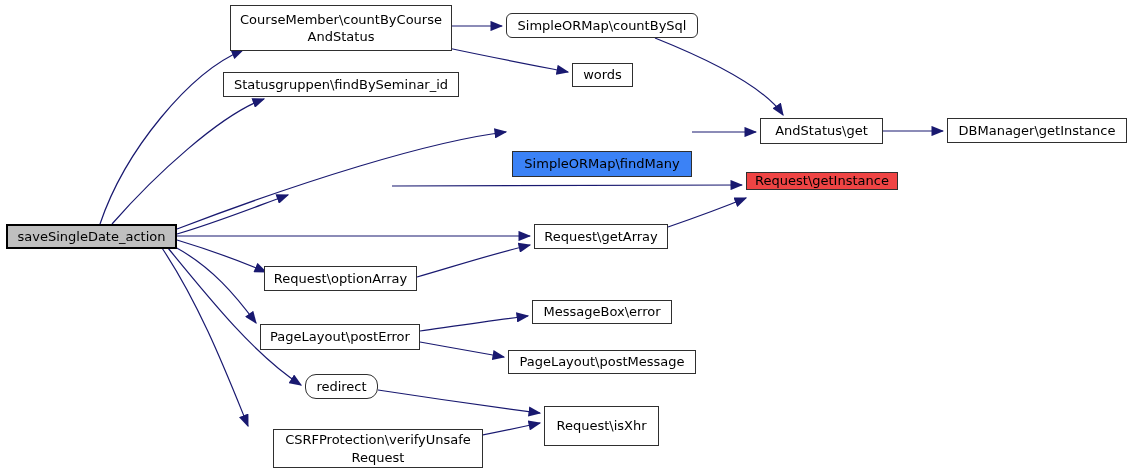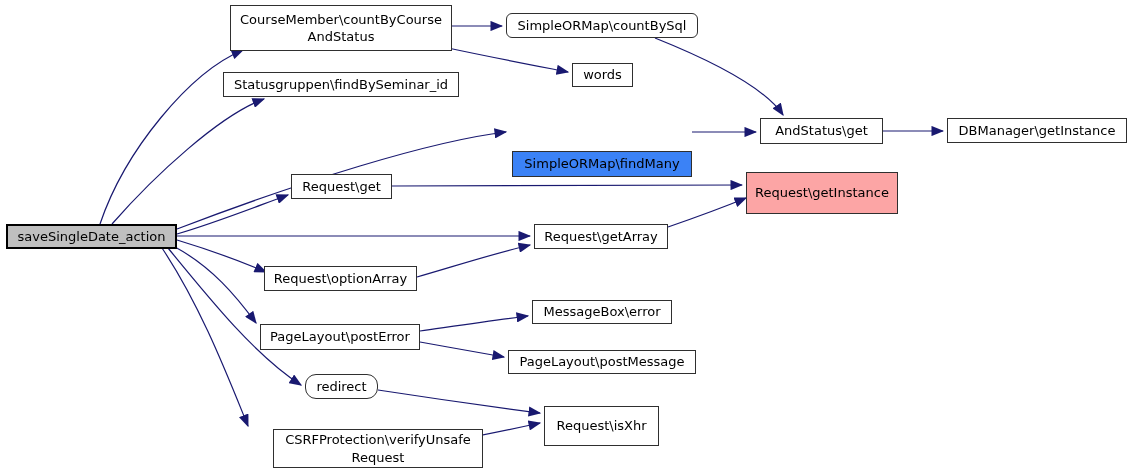--- a/index.html
+++ b/index.html
@@ -88,24 +88,21 @@
     </div>
     <div class="node" style="left: 512px; top: 119px; width: 180px; height: 26px; background: #3b82f6; border-color: rgb(47, 47, 47); margin-top: 32px;">
       <span>SimpleORMap\findMany</span>
     </div>
     <div class="node" style="left: 760px; top: 118px; width: 123px; height: 26px; background: rgb(255, 255, 255); border-color: rgb(47, 47, 47);">
       <span>AndStatus\get</span>
     </div>
     <div class="node" style="left: 947px; top: 118px; width: 180px; height: 25px; background: rgb(255, 255, 255); border-color: rgb(47, 47, 47);">
       <span>DBManager\getInstance</span>
     </div>
-    <div class="node" style="left: 291px; top: 174px; width: 101px; height: 25px; background: rgb(255, 255, 255); border-color: rgb(47, 47, 47);">
-      <span>Request\get</span>
-    </div>
-    <div class="node" style="left: 746px; top: 172px; width: 152px; height: 42px; background: #fca5a5; border-color: rgb(47, 47, 47);">
+    <div class="node" style="left: 746px; top: 172px; width: 152px; height: 18px; background: #ef4444; border-color: rgb(47, 47, 47);">
       <span>Request\getInstance</span>
     </div>
     <div class="node" style="left: 534px; top: 224px; width: 134px; height: 25px; background: rgb(255, 255, 255); border-color: rgb(47, 47, 47);">
       <span>Request\getArray</span>
     </div>
     <div class="node" style="left: 264px; top: 266px; width: 153px; height: 25px; background: rgb(255, 255, 255); border-color: rgb(47, 47, 47);">
       <span>Request\optionArray</span>
     </div>
     <div class="node" style="left: 260px; top: 324px; width: 160px; height: 26px; background: rgb(255, 255, 255); border-color: rgb(47, 47, 47);">
       <span>PageLayout\postError</span>

